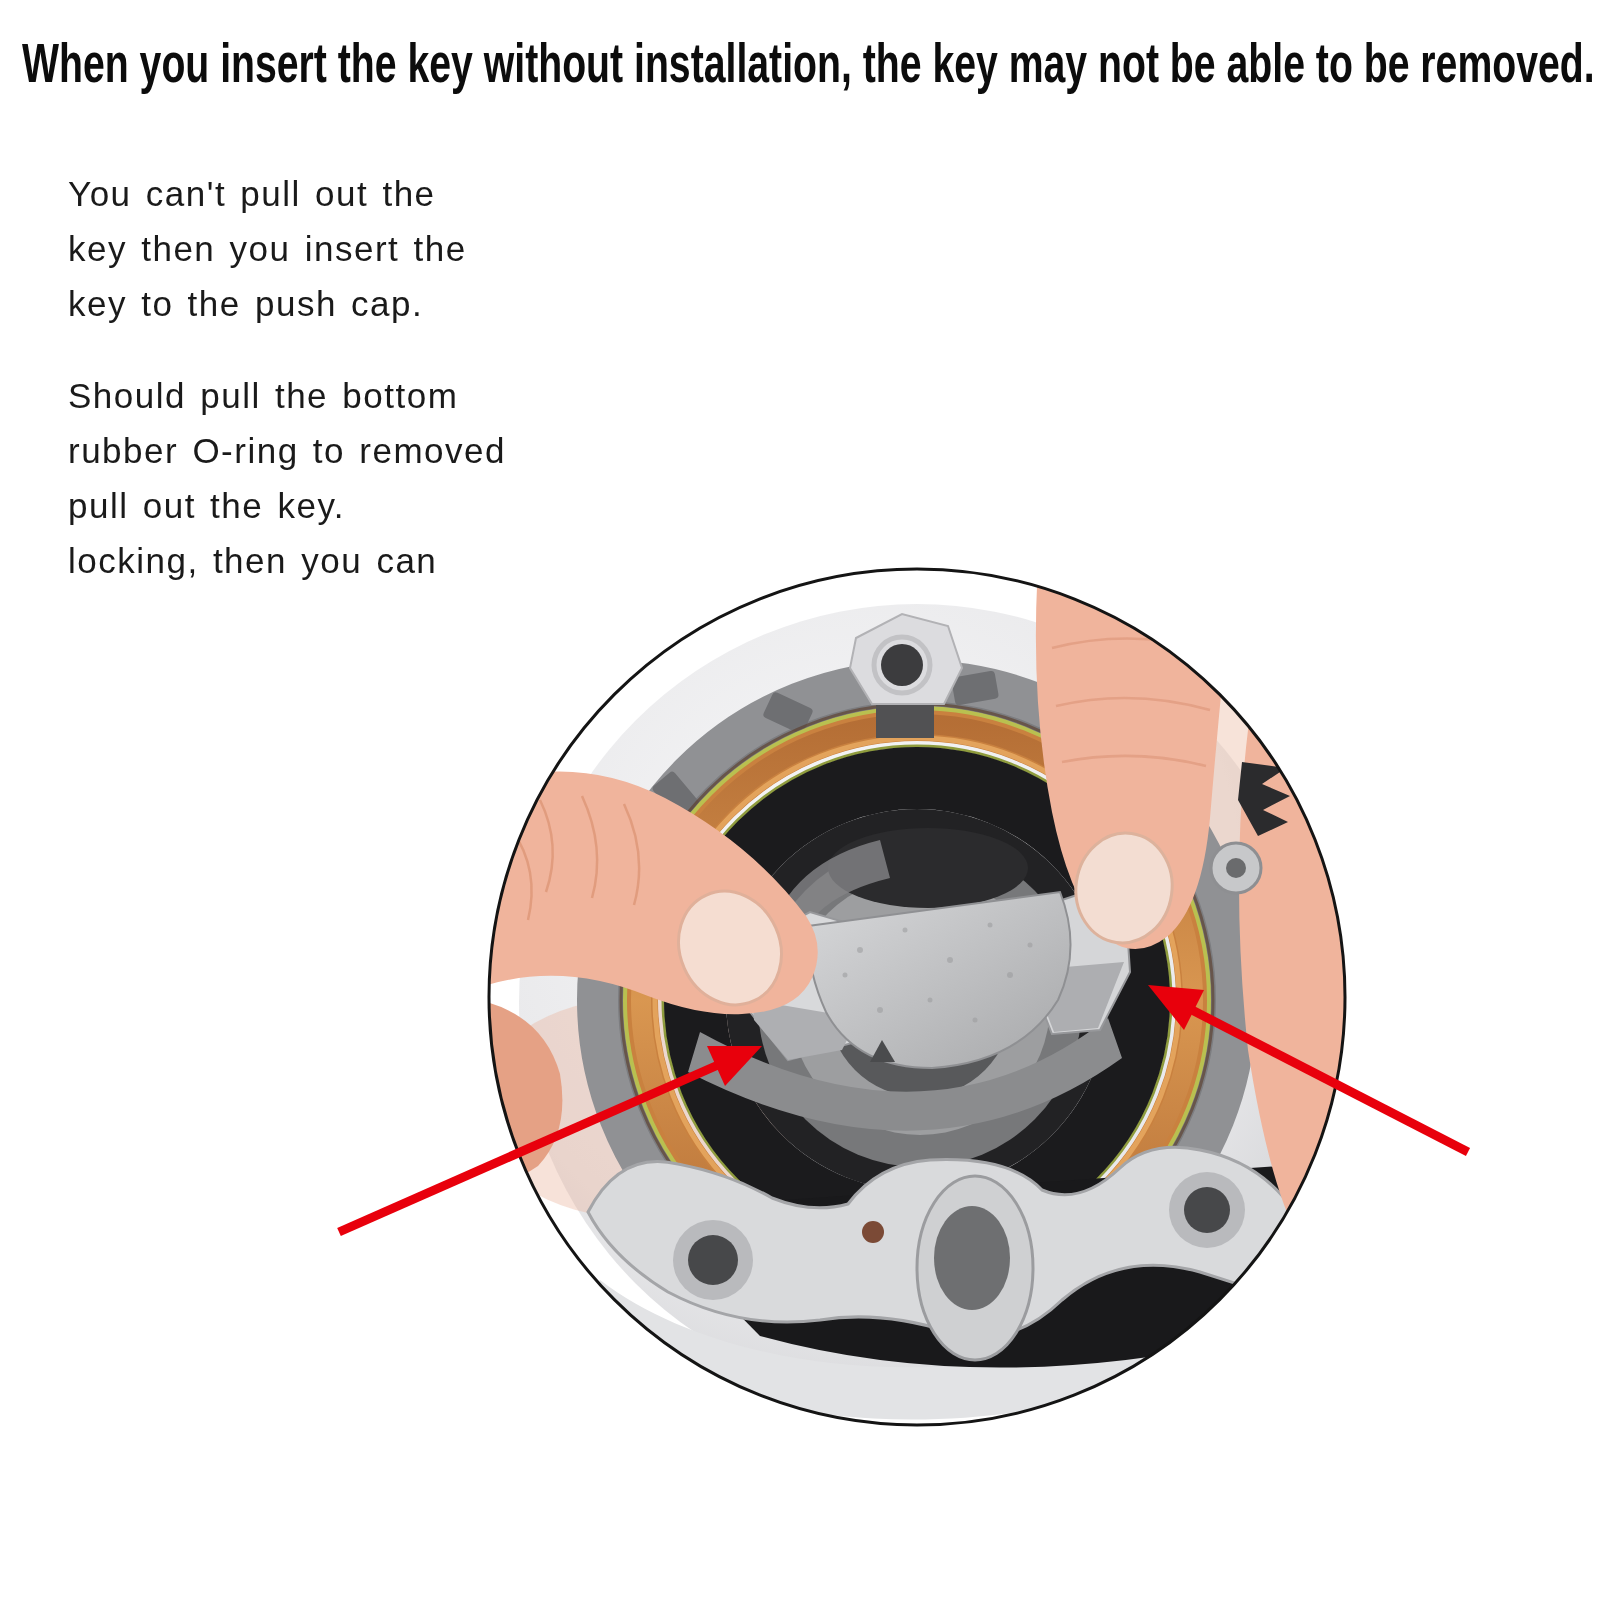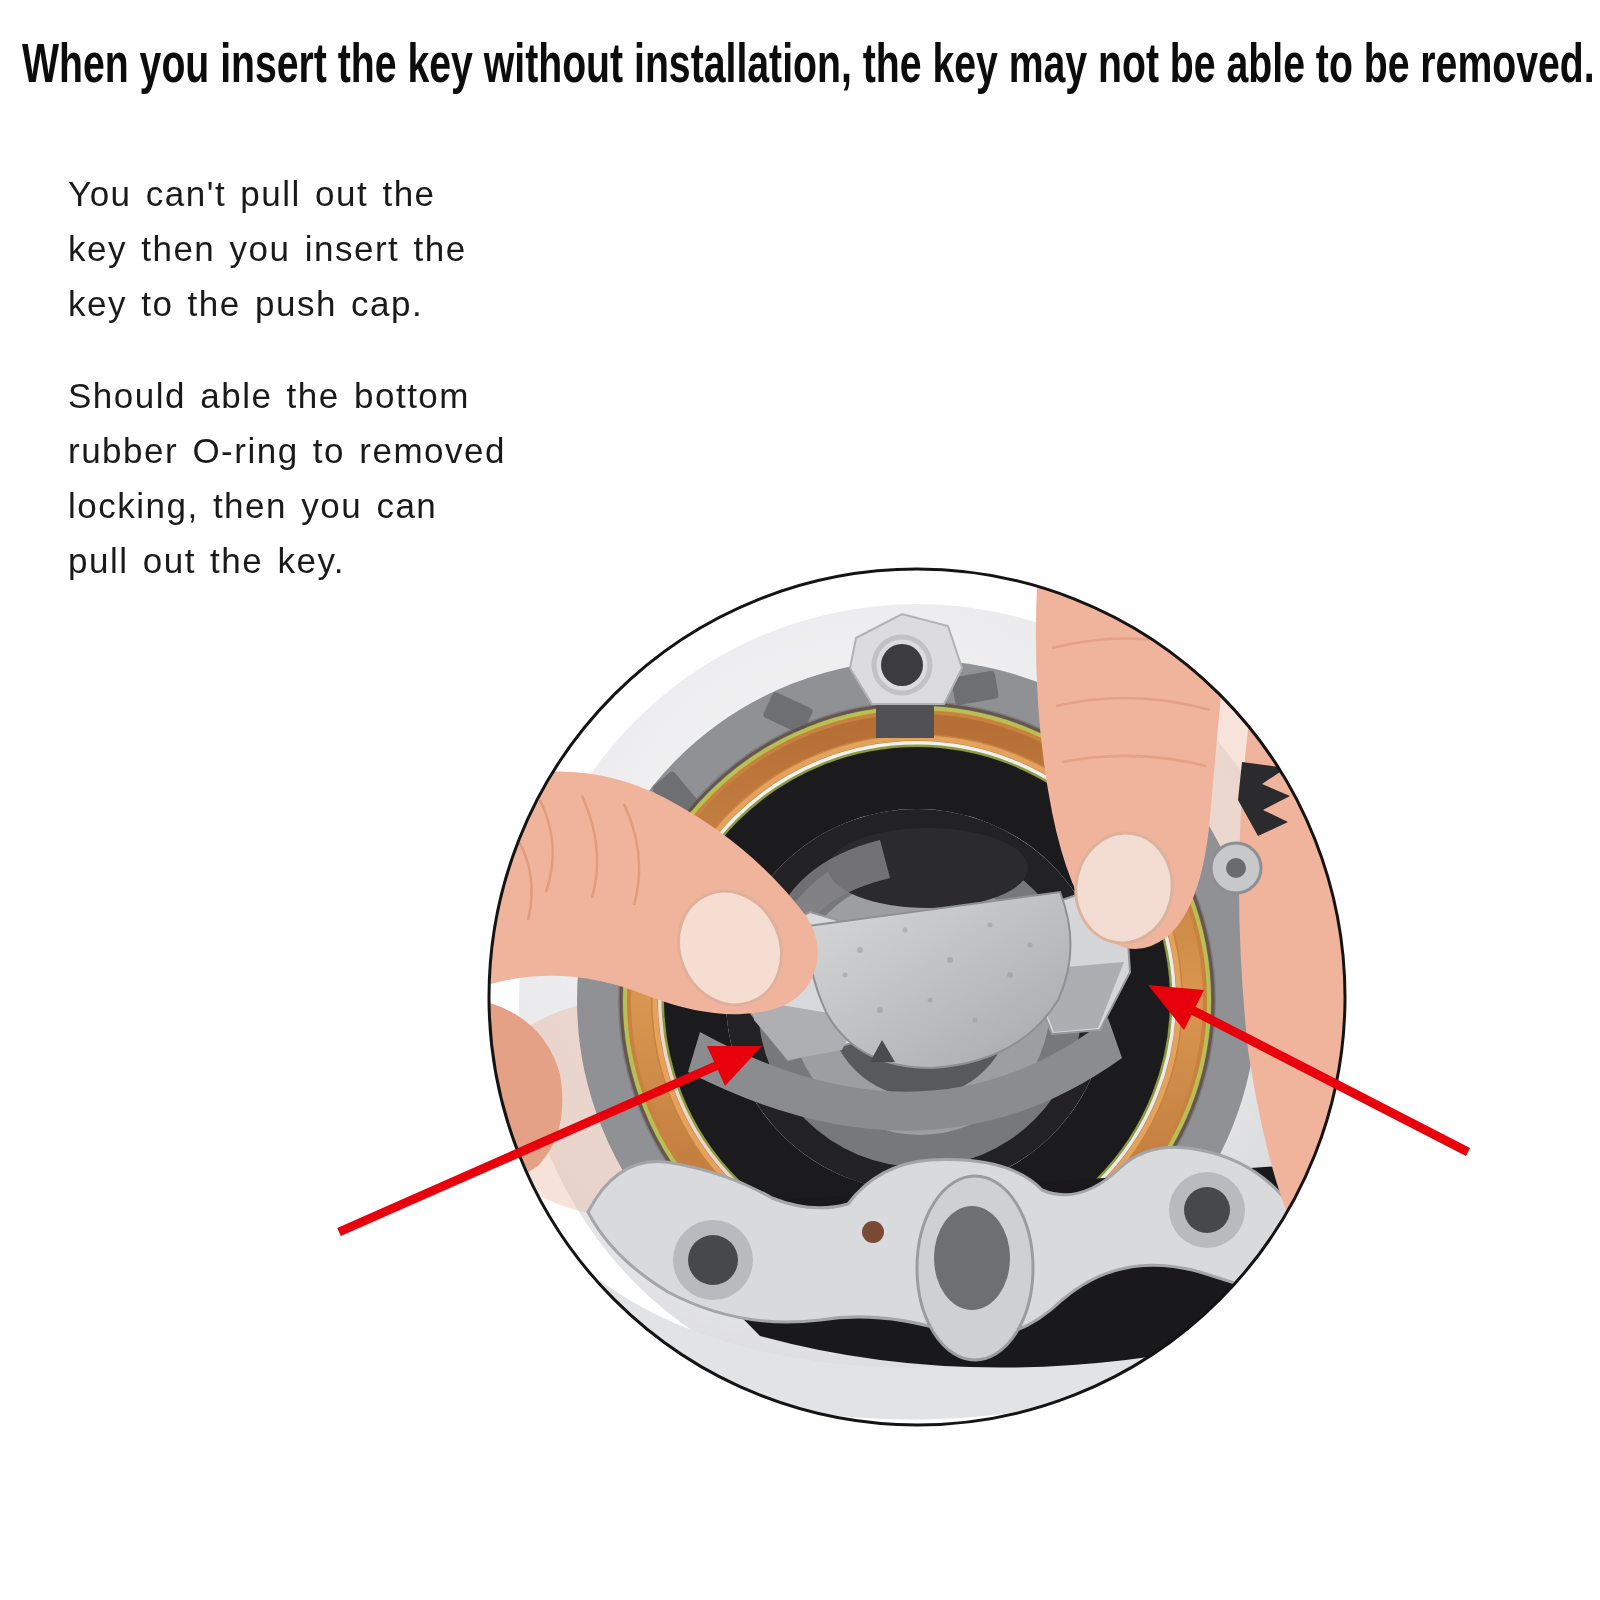--- a/index.html
+++ b/index.html
@@ -22,24 +22,24 @@
   <span>When you insert the key without installation, the key may not be able to be removed.</span>
 </div>
 
 <div class="para para-1">
   <div>You can't pull out the</div>
   <div>key then you insert the</div>
   <div>key to the push cap.</div>
 </div>
 
 <div class="para para-2">
-  <div>Should able the bottom</div>
+  <div>Should pull the bottom</div>
   <div>rubber O-ring to removed</div>
+  <div>pull out the key.</div>
   <div>locking, then you can</div>
-  <div>pull out the key.</div>
 </div>
 
 <div class="figure-wrap">
 <svg width="1600" height="1600" viewBox="0 0 1600 1600" role="img" aria-label="Two fingers pulling the key out of the underside of a fuel tank cap; red arrows point to the bottom rubber O-ring">
   <defs>
     <clipPath id="photoClip">
           <circle cx="917" cy="997" r="428"></circle>
         </clipPath>
     <radialGradient id="flangeGrad" cx="42%" cy="36%" r="75%">
       <stop offset="0%" stop-color="#f8f8f9"></stop>

